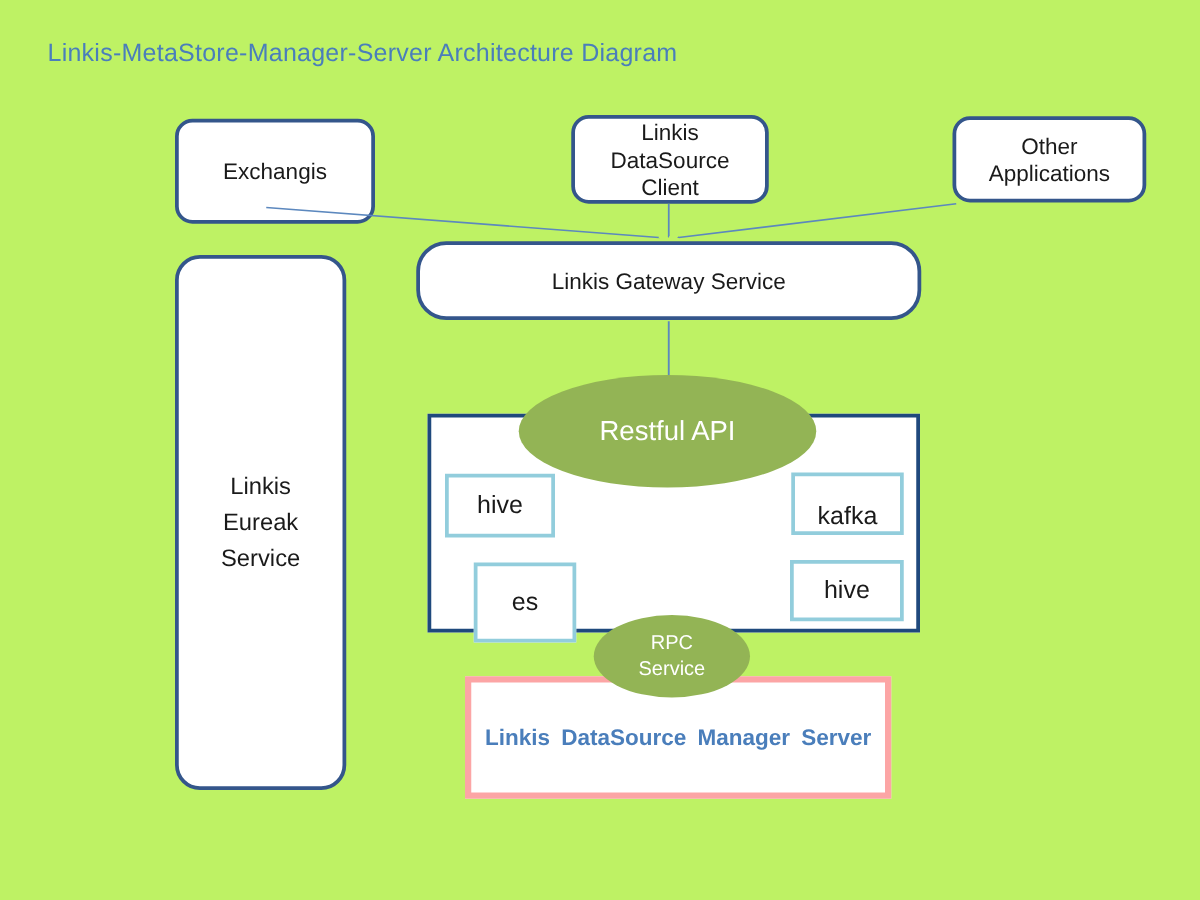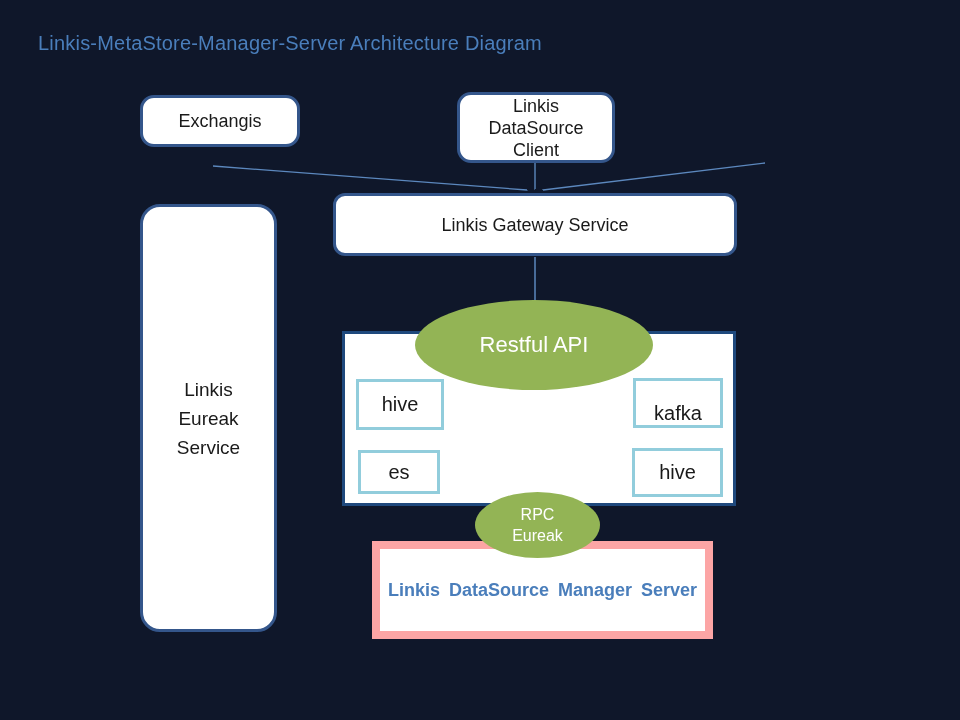--- a/index.html
+++ b/index.html
@@ -5,21 +5,21 @@
   html, body {
     margin: 0;
     padding: 0;
     background: #ffffff;
     font-family: "Liberation Sans", sans-serif;
   }
   #canvas {
     position: relative;
     width: 960px;
     height: 720px;
-    background: #0f172a;
+    background: #bef264;
     overflow: hidden;
   }
   .abs { position: absolute; box-sizing: border-box; }
   .pre { white-space: pre-line; }
   .center {
     display: flex;
     align-items: center;
     justify-content: center;
     text-align: center;
   }
@@ -31,24 +31,24 @@
   }
   
   .rnode {
     border: 3px solid #34568B;
     border-radius: 14px;
     background: #ffffff;
     color: #1a1a1a;
     font-size: 18px;
     line-height: 22px;
   }
-  .node-exchangis { left: 140px; top: 95px;  width: 160px; height: 52px; }
+  .node-exchangis { left: 140px; top: 95px;  width: 160px; height: 84px; }
   .node-client    { left: 457px; top: 92px;  width: 158px; height: 71px; }
   .node-other     { left: 762px; top: 93px;  width: 155px; height: 69px; }
-  .node-gateway   { left: 333px; top: 193px; width: 404px; height: 63px; border-radius: 12px; }
+  .node-gateway   { left: 333px; top: 193px; width: 404px; height: 63px; border-radius: 24px; }
   .node-eureak    {
     left: 140px; top: 204px; width: 137px; height: 428px;
     border-radius: 20px;
     font-size: 19px; line-height: 29px;
   }
   
   .metastore-rect {
     left: 342px; top: 331px; width: 394px; height: 175px;
     border: 3px solid #1F497D;
     background: #ffffff;
@@ -81,26 +81,26 @@
   
   .smallbox {
     border: 3px solid #92CDDC;
     background: #ffffff;
     color: #1a1a1a;
     font-size: 20px;
     z-index: 1;
   }
   .box-hive  { left: 356px; top: 379px; width: 88px; height: 51px; }
   .box-kafka { left: 633px; top: 378px; width: 90px; height: 50px; align-items: flex-end; }
-  .box-es    { left: 358px; top: 450px; width: 82px; height: 44px; }
+  .box-es    { left: 379px; top: 450px; width: 82px; height: 64px; }
   .box-mysql { left: 632px; top: 448px; width: 91px; height: 49px; }
   
   .bottom-box {
     left: 372px; top: 541px; width: 341px; height: 98px;
-    border: 8px solid #fca5a5;
+    border: 5px solid #fca5a5;
     background: #ffffff;
     z-index: 1;
   }
   .bottom-label {
     font-size: 18px;
     font-weight: bold;
     color: #4A7EBB;
     word-spacing: 4px;
   }
   
@@ -134,20 +134,24 @@
   <div class="abs rnode center node-exchangis">
     <span class="pre">Exchangis</span>
   </div>
 
   <div class="abs rnode center node-client">
     <span class="pre">Linkis
 DataSource
 Client</span>
   </div>
 
+  <div class="abs rnode center node-other">
+    <span class="pre">Other
+Applications</span>
+  </div>
 
   <div class="abs rnode center node-gateway">
     <span class="pre">Linkis Gateway Service</span>
   </div>
 
   <div class="abs rnode center node-eureak">
     <span class="pre">Linkis
 Eureak
 Service</span>
   </div>
@@ -167,20 +171,20 @@
   <div class="abs smallbox center box-es">
     <span>es</span>
   </div>
   <div class="abs smallbox center box-mysql">
     <span>hive</span>
   </div>
 
 
   <div class="abs ellipse center ellipse-rpc">
     <span class="pre">RPC
-Eureak</span>
+Service</span>
   </div>
 
   <div class="abs center bottom-box">
     <span class="bottom-label">Linkis DataSource Manager Server</span>
   </div>
 
 </div>
 
 </body></html>

